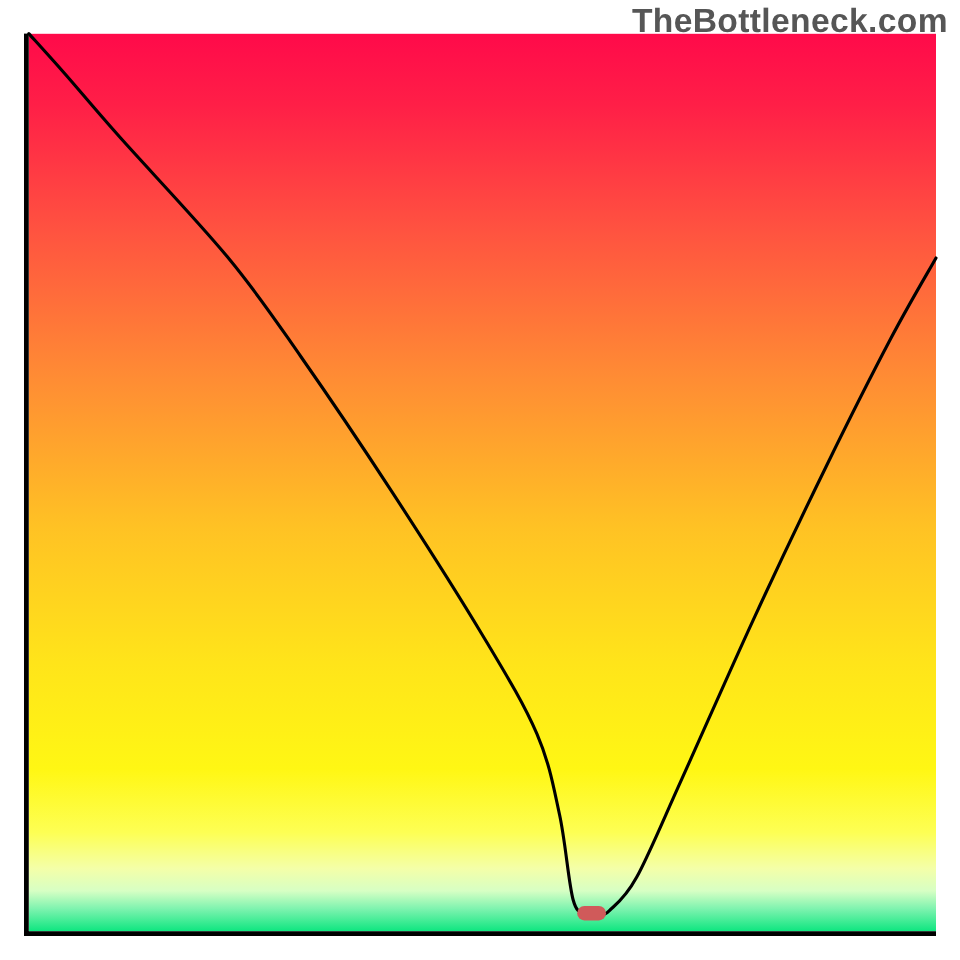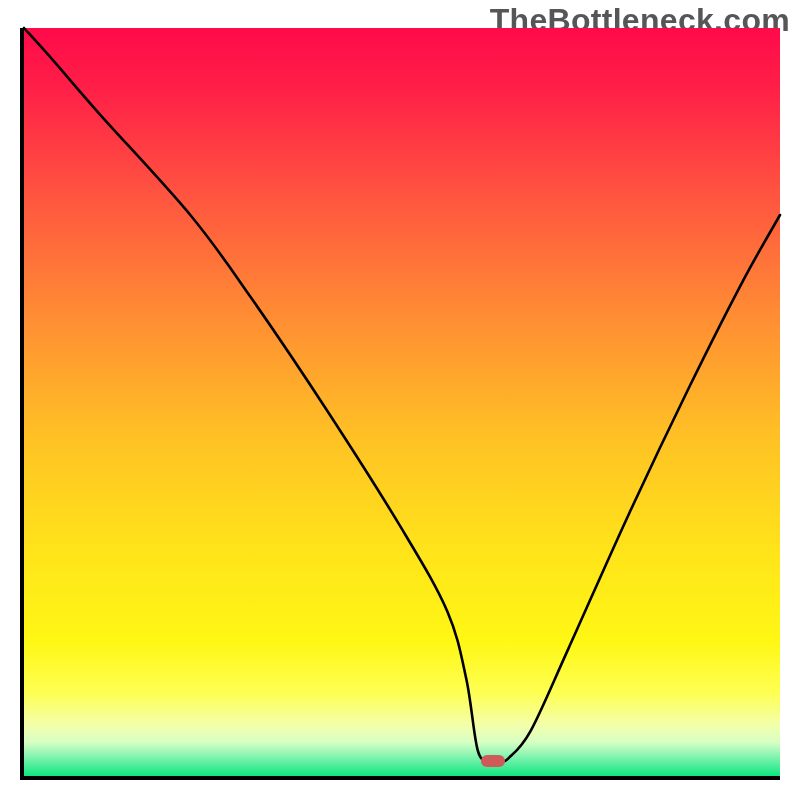--- a/index.html
+++ b/index.html
@@ -12,21 +12,21 @@
   }
   .frame {
     position: relative;
     width: 800px;
     height: 800px;
   }
   .watermark {
     position: absolute;
     top: 2px;
     right: 10px;
-    font-size: 32px;
+    font-size: 28px;
     font-weight: 600;
     color: #565656;
     letter-spacing: 0.3px;
   }
   .plot-area {
     position: absolute;
     left: 20px;
     top: 28px;
     width: 760px;
     height: 752px;

